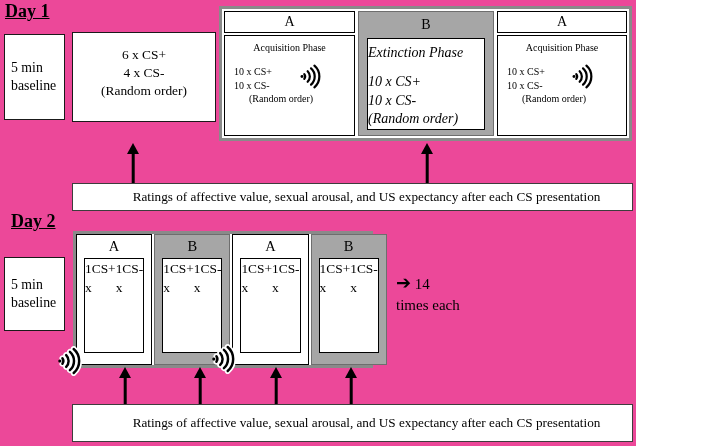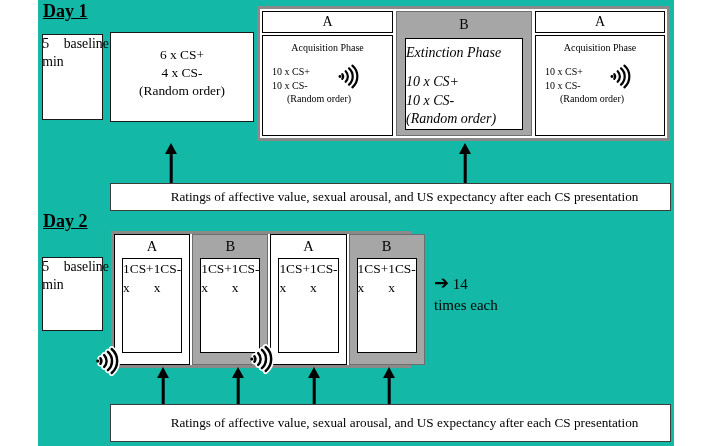--- a/index.html
+++ b/index.html
@@ -1,26 +1,26 @@
 <!DOCTYPE html>
 <html><head>
 <meta charset="utf-8">
 <style>
   html,body { margin:0; padding:0; background:#fff; }
   .canvas {
-    position:relative; width:636px; height:446px; background:#14b8a6;
-    font-family:"Liberation Serif","DejaVu Serif",serif; color:#000; overflow:hidden;margin-left:38px;
+    position:relative; width:636px; height:446px; background:#ec4899;
+    font-family:"Liberation Serif","DejaVu Serif",serif; color:#000; overflow:hidden;
   }
   .day-title { position:absolute; font-size:18px; font-weight:bold; text-decoration:underline; }
   #day1-title { left:5px; top:1px; }
-  #day2-title { left:5px; top:211px; }
+  #day2-title { left:11px; top:211px; }
 
   .bx { position:absolute; border:1.5px solid #1a1a1a; background:#fff; box-sizing:border-box; }
 
-  .baseline { display:flex; flex-direction:row; justify-content:center;
+  .baseline { display:flex; flex-direction:column; justify-content:center;
     padding-left:6px; font-size:13.8px; line-height:1.32; }
   #baseline1 { left:4px; top:34px; width:61px; height:86px; }
   #baseline2 { left:4px; top:257px; width:61px; height:74px; }
 
   #precond { left:72px; top:32px; width:144px; height:90px; text-align:center; font-size:13.4px; }
   .ph-title { margin-top:6px; }
   .ph-lines { margin-top:13px; line-height:1.33; }
 
   
   #ctr1 { position:absolute; left:219px; top:6px; width:413px; height:135px;

